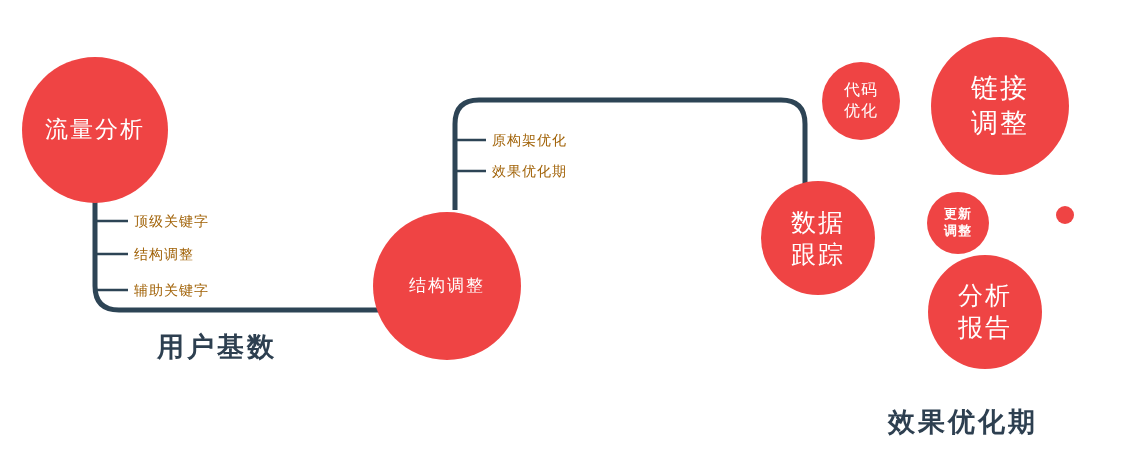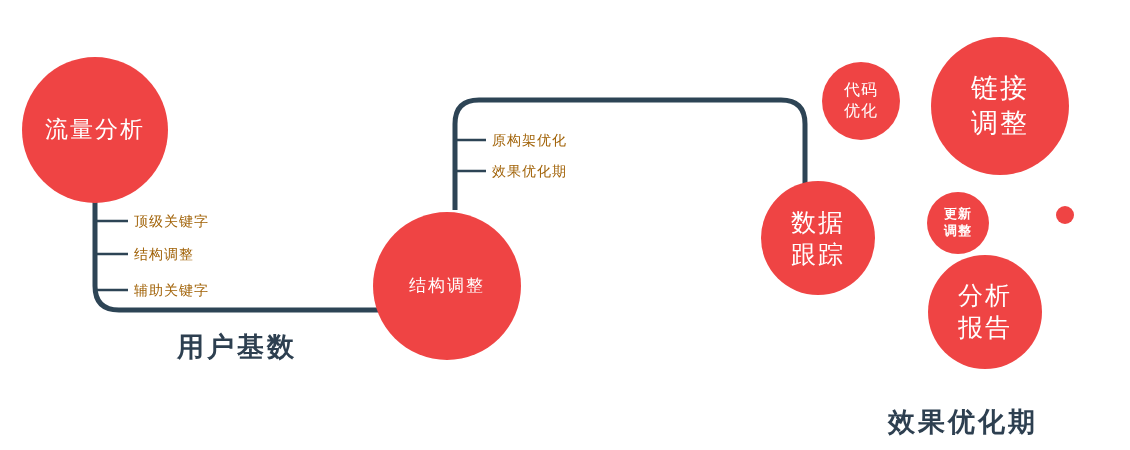--- a/index.html
+++ b/index.html
@@ -105,17 +105,17 @@
 
   <div class="node node-dot"></div>
 
   <div class="branch-label" style="left:134px; top:213px;">顶级关键字</div>
   <div class="branch-label" style="left:134px; top:246px;">结构调整</div>
   <div class="branch-label" style="left:134px; top:282px;">辅助关键字</div>
 
   <div class="branch-label" style="left:492px; top:132px;">原构架优化</div>
   <div class="branch-label" style="left:492px; top:163px;">效果优化期</div>
 
-  <div class="edge-label" style="left:157px; top:329px;margin-left:20px;">用户基数</div>
+  <div class="edge-label" style="left:157px; top:329px;">用户基数</div>
 
   <div class="edge-label" style="left:888px; top:404px;">效果优化期</div>
 
 </div>
 
 </body></html>

